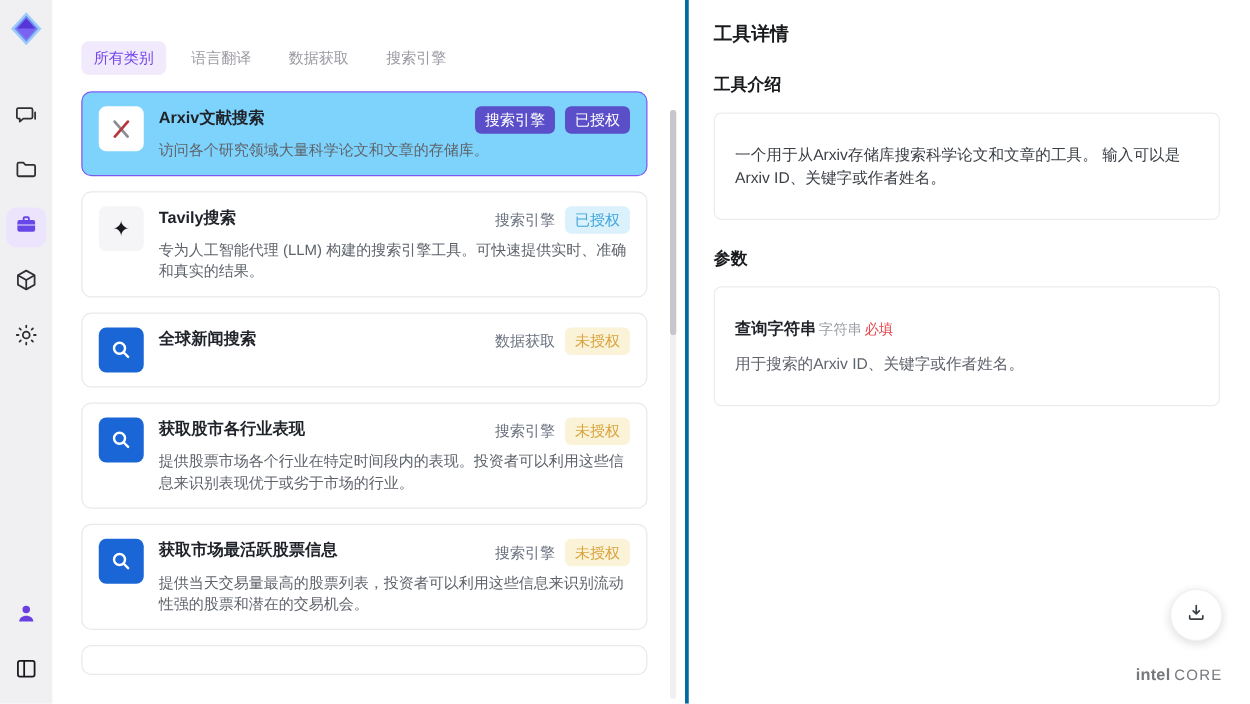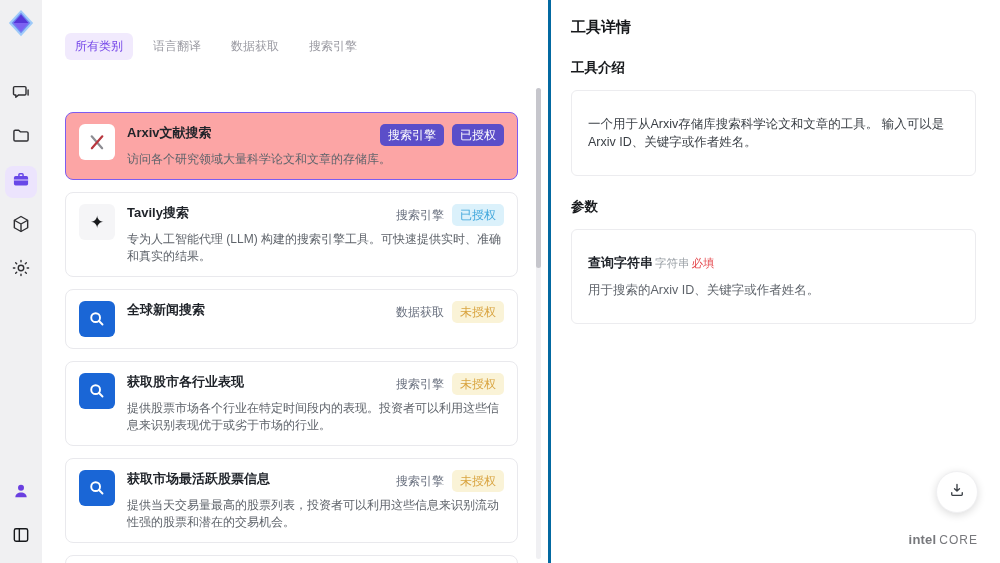--- a/index.html
+++ b/index.html
@@ -17,21 +17,21 @@
   .sidebar-bottom { margin-top: auto; display: flex; flex-direction: column; align-items: center; gap: 12px; }
 
   
   .tool-list { flex: 1; min-width: 0; padding: 18px 18px 0 23px; position: relative; background: #fff; }
   .list-title { font-size: 15px; font-weight: bold; color: #17191c; }
   .tabs { display: flex; gap: 10px; margin-top: 15px; align-items: flex-end; }
   .tab { font-size: 12px; color: #9a9aa2; padding: 5px 10px; border-radius: 6px; cursor: pointer; white-space: nowrap; }
   .tab.active { background: #f1eafd; color: #7445e8; }
   .cards { margin-top: 13px; display: flex; flex-direction: column; gap: 12px; padding-right: 12px; }
   .card { border: 1px solid #e9e9ed; border-radius: 8px; background: #fff; padding: 11px 13px; display: flex; gap: 12px; cursor: pointer; }
-  .card.selected { border: 1.5px solid #7c5cf0; background: #fca5a5; margin-top: 39px; }
+  .card.selected { border: 1.5px solid #7c5cf0; background: #7dd3fc; }
   .card-icon { width: 36px; height: 36px; border-radius: 6px; flex-shrink: 0; display: flex; align-items: center; justify-content: center; background: #f5f5f7; }
   .card-icon.white { background: #ffffff; }
   .card-icon.blue { background: #1a66d6; }
   .card-icon svg { width: 22px; height: 22px; }
   .card-body { flex: 1; min-width: 0; }
   .card-top { display: flex; align-items: flex-start; }
   .card-title { font-size: 13px; font-weight: bold; color: #1f2329; line-height: 18px; }
   .badge-group { margin-left: auto; display: flex; gap: 8px; align-items: center; flex-shrink: 0; }
   .badge { font-size: 12px; line-height: 1; padding: 5px 8px; border-radius: 5px; white-space: nowrap; }
   .badge.solid { background: #5b4ec9; color: #ffffff; }

